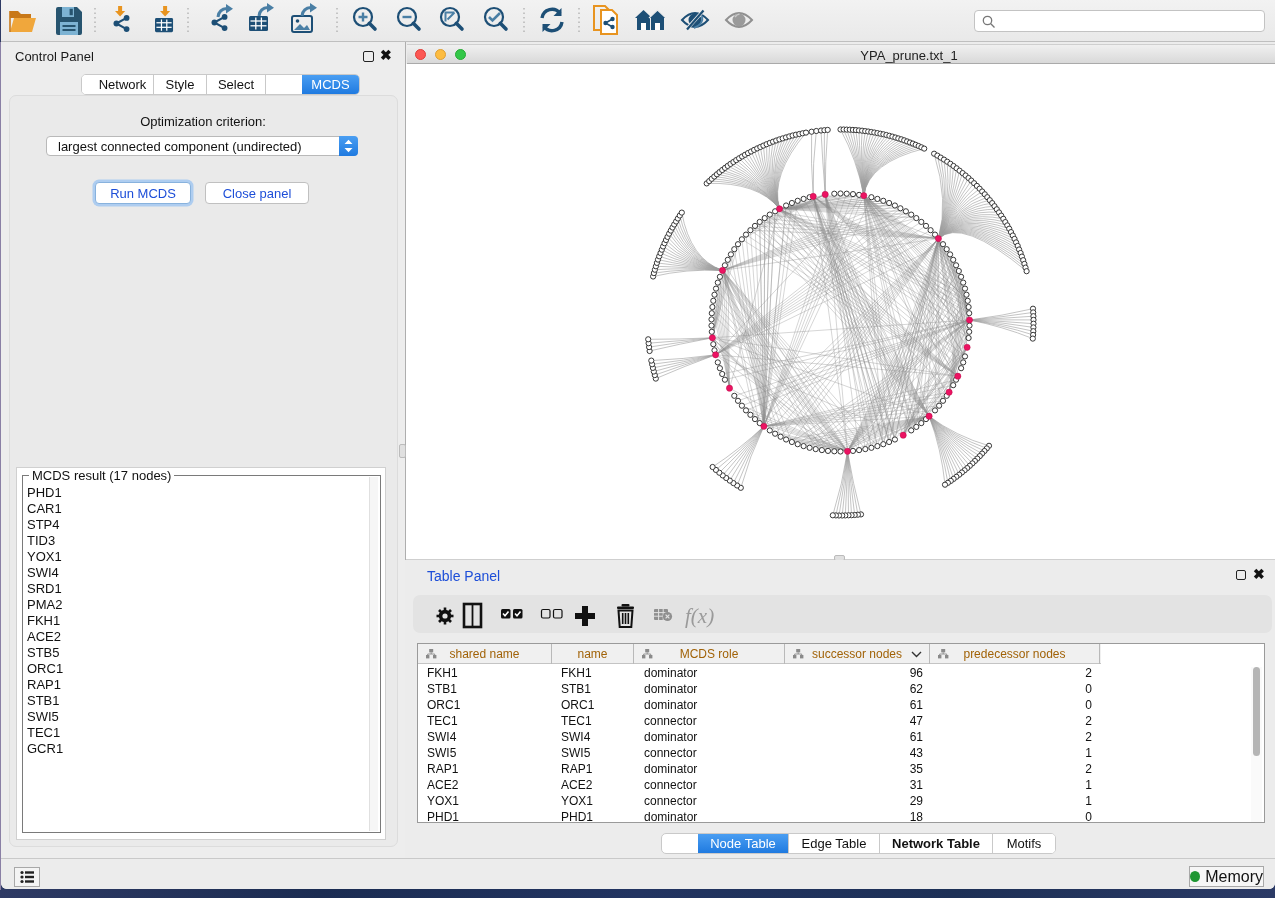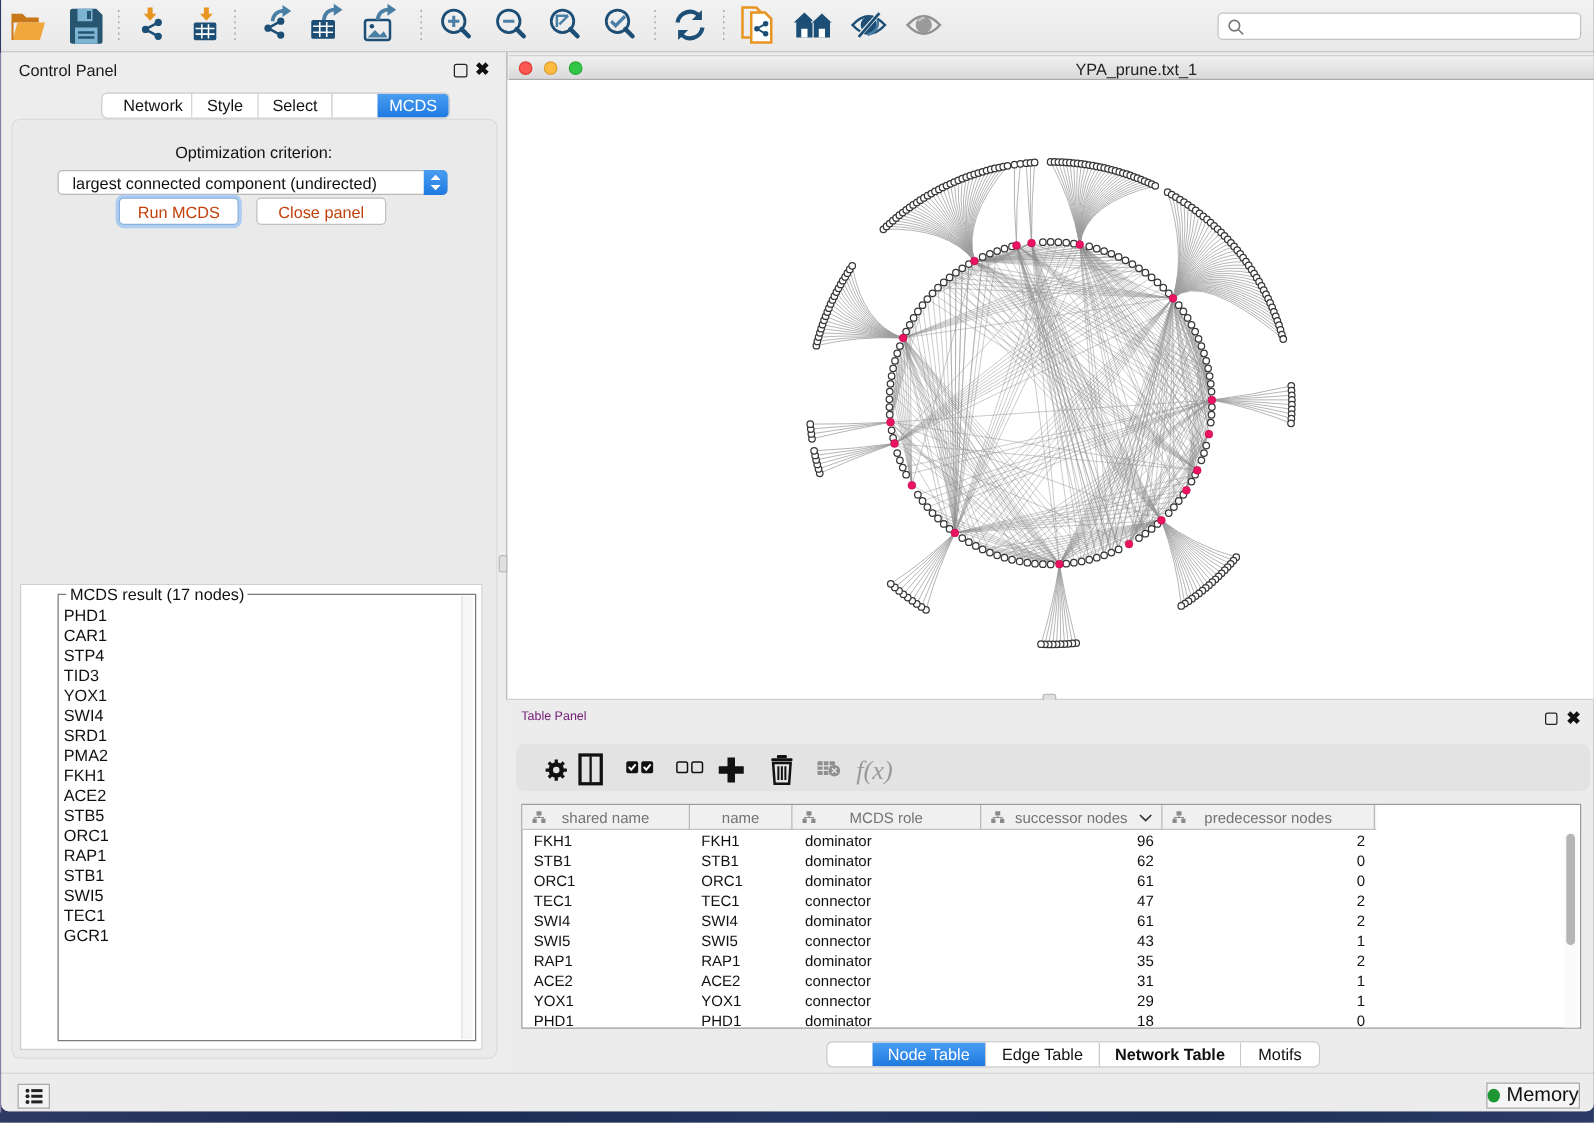--- a/index.html
+++ b/index.html
@@ -36,29 +36,29 @@
   .cp-tab:last-child { border-right:none; }
   .cp-tab.sel { background:linear-gradient(#4a9ef2,#1f7ae0); color:#fff;margin-left:36px; }
   #cp-body { left:8px; top:53px; width:389px; height:752px; background:#eaeaea;
     border:1px solid #dcdcdc; border-radius:7px; }
   #opt-label { left:0; top:72px; width:404px; text-align:center; font-size:13px; color:#111; }
   #dropdown { left:45px; top:94px; width:312px; height:20px; background:#fff;
     border:1px solid #b9b9b9; border-radius:4px; font-size:13px; color:#111; }
   #dropdown .dd-text { position:absolute; left:11px; top:2px; }
   #dd-btn { position:absolute; right:-1px; top:-1px; width:19px; height:20px;
     background:linear-gradient(#4a9ef2,#1f7ae0); border-radius:0 4px 4px 0; }
-  .btn { top:116px; height:22px; background:#fff; border:1px solid #c0c0c0;
-    border-radius:4px; font-size:13px; color:#c2410c; display:flex;
+  .btn { top:140px; height:22px; background:#fff; border:1px solid #c0c0c0;
+    border-radius:4px; font-size:13px; color:#1d4ed8; display:flex;
     align-items:center; justify-content:center; }
   #btn-run { left:94px; width:96px; box-shadow:0 0 0 2.5px #aecdf0; border-color:#88b2dd; }
   #btn-close { left:204px; width:104px; }
   #listbox { left:15px; top:425px; width:370px; height:373px; background:#fff;
     border:1px solid #d0d0d0; }
   #fieldset { position:absolute; left:5px; top:7px; right:4px; bottom:6px;
-    border:1px solid #7a7a7a;margin-left:24px; }
+    border:1px solid #7a7a7a; }
   #legend { position:absolute; left:6px; top:-8px; background:#fff; padding:0 3px;
     font-size:13px; color:#111; }
   #mcds-list { position:absolute; left:4px; top:9px; font-size:13px; color:#111; line-height:16px; }
   #list-scroll { position:absolute; right:2px; top:1px; width:9px; bottom:1px;
     background:#f6f6f6; border-left:1px solid #e0e0e0; }
 
   
   #netwin { left:405px; top:42px; width:870px; height:518px; background:#ececec; border-left:1px solid #aeaeae; }
   #net-tbar { position:absolute; left:1px; top:2px; right:0; height:20px;
     background:linear-gradient(#f0f0f0,#d9d9d9); border-bottom:1px solid #aaa;
@@ -67,32 +67,32 @@
   #net-title { position:absolute; top:3px; left:0; width:1004px; text-align:center;
     font-size:13px; color:#222; }
   #net-body { position:absolute; left:0; top:22px; right:0; height:496px; background:#fff; border-bottom:1px solid #cfcfcf; }
   #splitgrip { left:399px; top:444px; width:7px; height:14px; background:#e0e0e0;
     border:1px solid #bbb; border-radius:2px; }
   #hgrip { left:834px; top:555px; width:11px; height:6px; background:#e0e0e0;
     border:1px solid #bbb; border-radius:2px; }
 
   
   #tpanel { left:405px; top:560px; width:870px; height:298px; background:#ececec; }
-  #tp-title { position:absolute; left:12px; top:8px; font-size:10px; color:#701a75; }
+  #tp-title { position:absolute; left:22px; top:8px; font-size:14px; color:#1d4ed8; }
   #tp-max { position:absolute; left:831px; top:10px; width:10px; height:10px;
     border:1.5px solid #222; border-radius:2px; }
   #tp-close { position:absolute; left:848px; top:6px; font-size:14px; font-weight:bold; color:#111; }
   #tp-toolbar { position:absolute; left:8px; top:35px; width:859px; height:38px;
     background:#e3e3e3; border-radius:7px; }
   #tbl { position:absolute; left:12px; top:83px; width:848px; height:180px;
     background:#fff; border:1px solid #9a9a9a; }
   #tbl-head { position:absolute; left:0; top:0; width:683px; height:20px;
     background:#f0f0f0; border-bottom:1px solid #c4c4c4; }
   .th { position:absolute; top:0; height:20px; border-right:1px solid #b9b9b9;
-    font-size:12px; color:#737373; text-align:center; line-height:20px; }
+    font-size:12px; color:#a16207; text-align:center; line-height:20px; }
   .trow { position:absolute; font-size:12px; color:#111; line-height:16px; height:16px; }
   #tbl-scroll { position:absolute; right:2px; top:23px; width:11px; height:155px; background:#fafafa; }
   #tbl-thumb { position:absolute; left:2px; top:0px; width:7px; height:89px;
     background:#b5b5b5; border-radius:4px; }
   #tp-tabs { position:absolute; left:256px; top:273px; height:21px; display:flex;
     border:1px solid #c9c9c9; border-radius:5px; overflow:hidden; background:#fff; }
 
   
   #statusbar { left:1px; top:858px; width:1274px; height:31px; background:#ececec;
     border-top:1px solid #c9c9c9; border-radius:0 0 6px 6px; }

